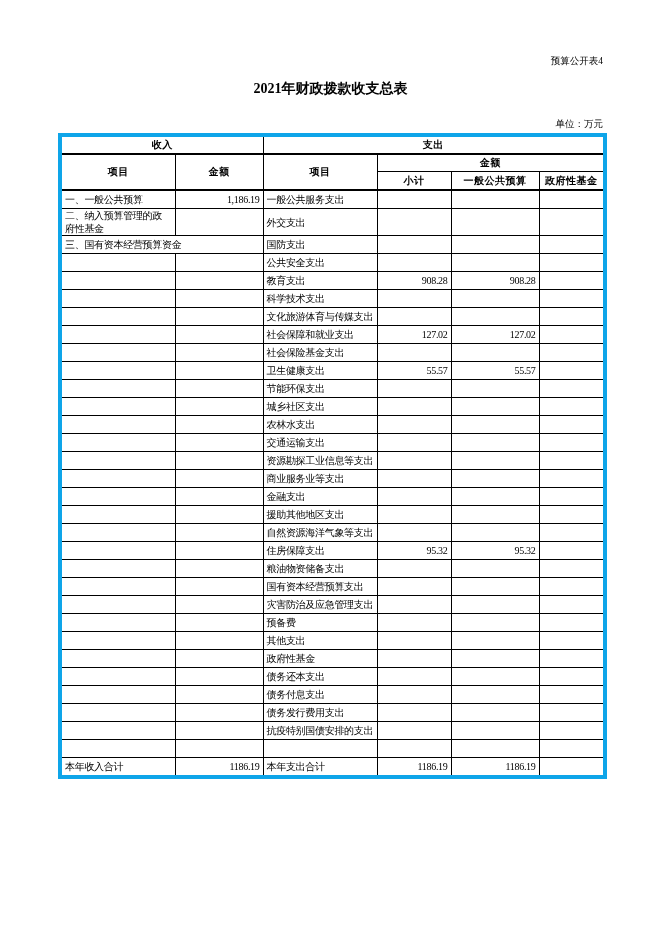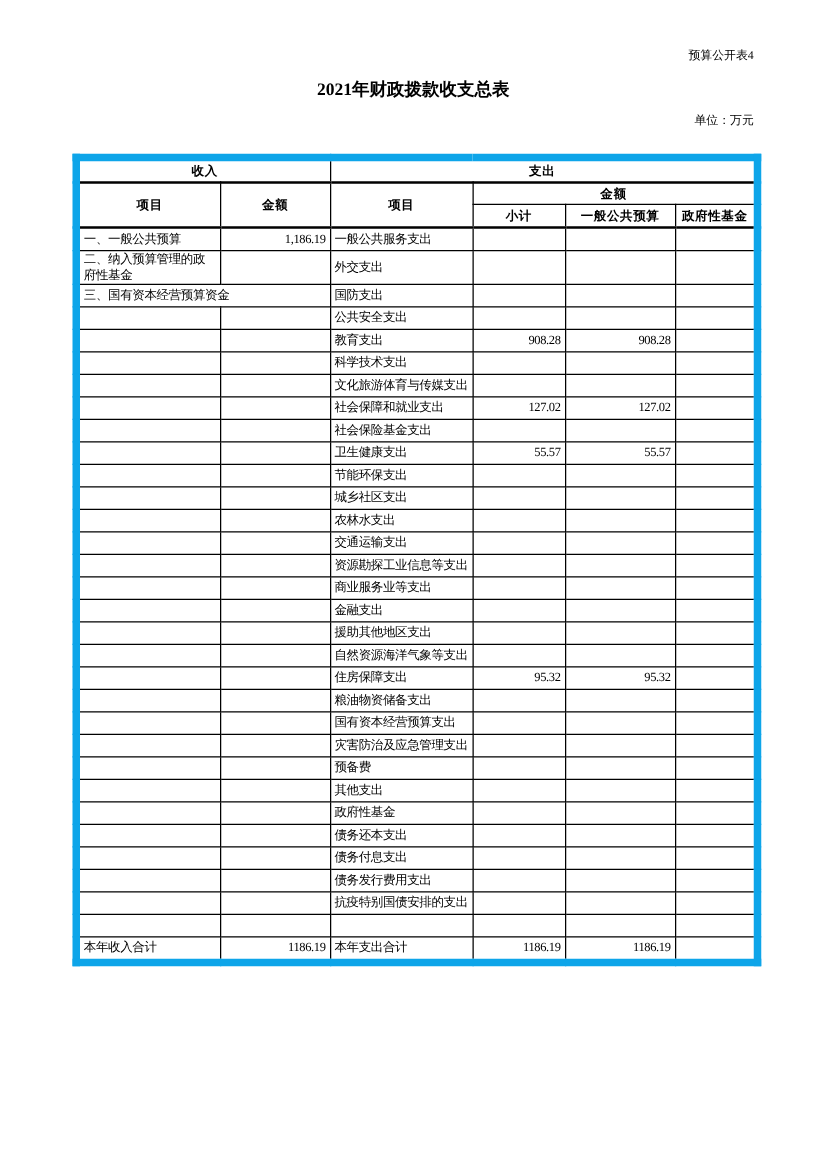--- a/index.html
+++ b/index.html
@@ -5,45 +5,45 @@
   html, body { margin: 0; padding: 0; }
   body {
     width: 662px; height: 936px;
     background: #ffffff;
     color: #000000;
     font-family: "Liberation Serif", "DejaVu Serif", serif;
     overflow: hidden;
   }
   .content { width: 545px; margin-left: 58px; }
   .note {
-    padding-top: 40px;
+    padding-top: 56px;
     text-align: right;
     font-size: 9.5px;
     line-height: 11px;
   }
   .title {
     margin: 14px 0 4px 0;
     text-align: center;
     font-size: 14px;
     font-weight: bold;
     line-height: 15px;
   }
   .unit {
-    margin-top: 12px;
+    margin-top: 23px;
     text-align: right;
     font-size: 9.5px;
     line-height: 11px;
   }
   table.budget {
-    margin-top: 20px;
+    margin-top: 3px;
     border-collapse: collapse;
     table-layout: fixed;
     width: 545px;
     font-size: 10px;
-    border: 6px solid #0ea5e9;
+    border: 4px solid #0ea5e9;
   }
   .budget th, .budget td {
     border: 1px solid #000;
     overflow: hidden;
   }
   .budget thead th {
     font-weight: bold;
     text-align: center;
     padding: 1px 2px;
     letter-spacing: 0.5px;

